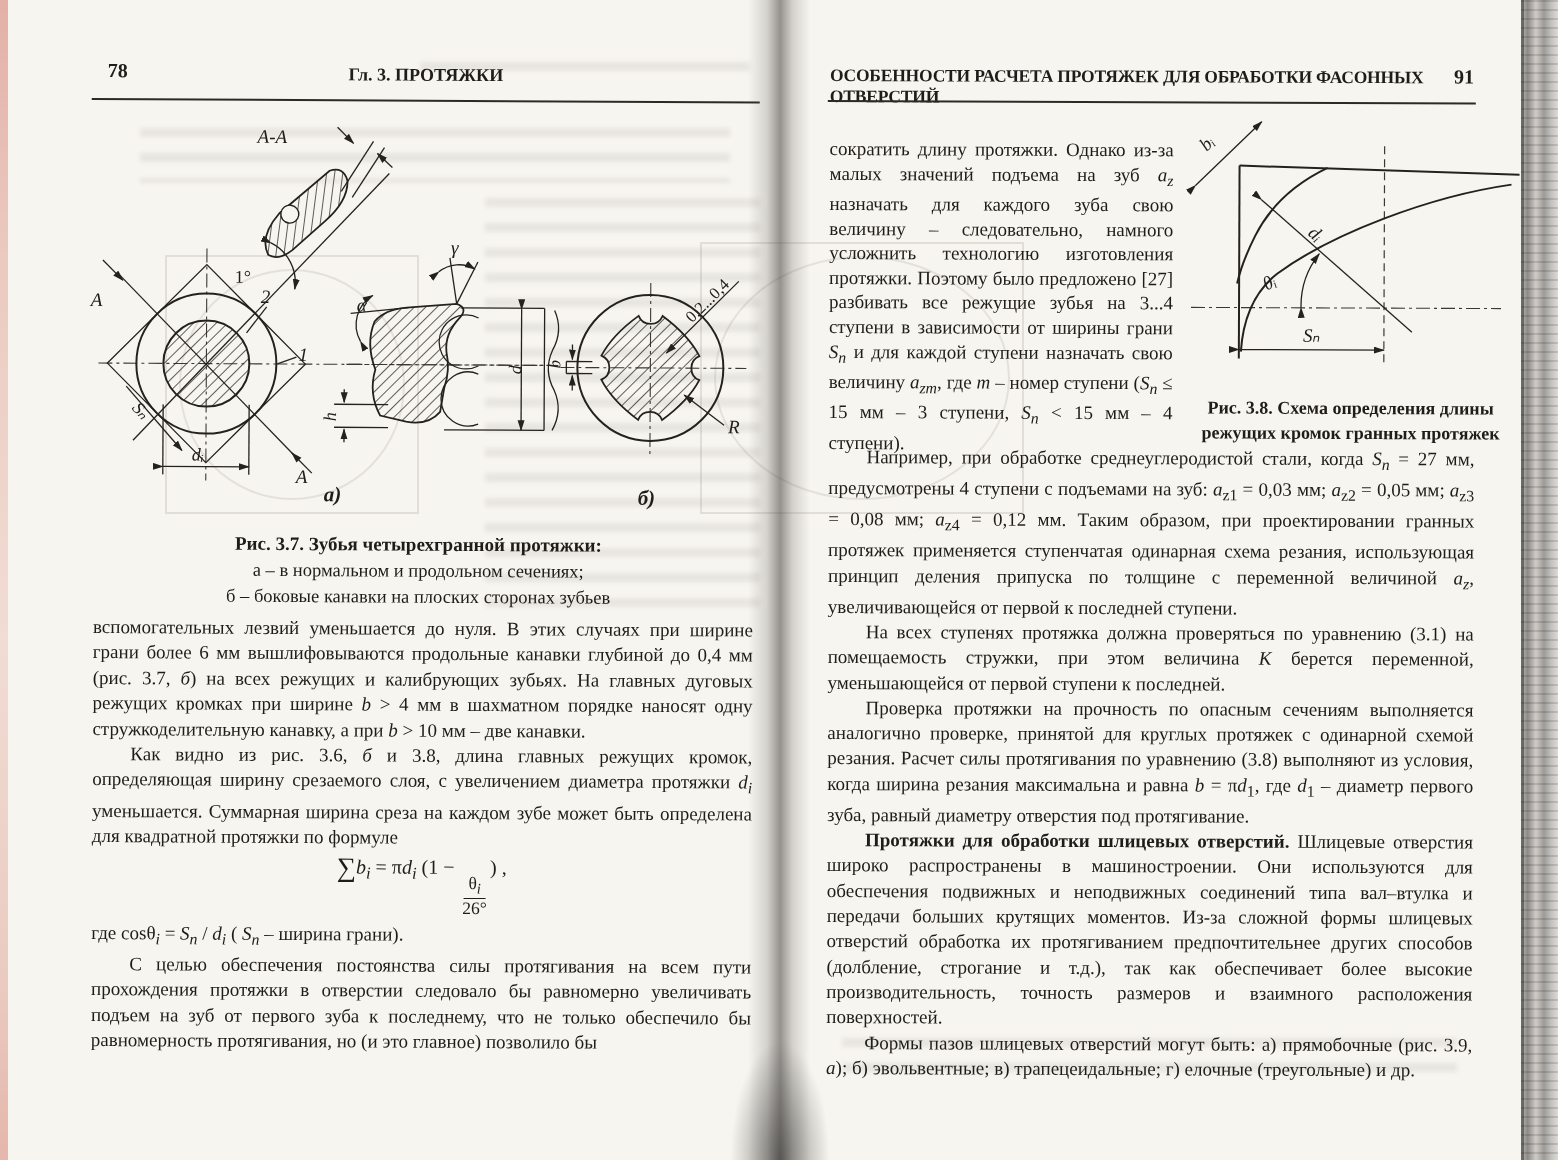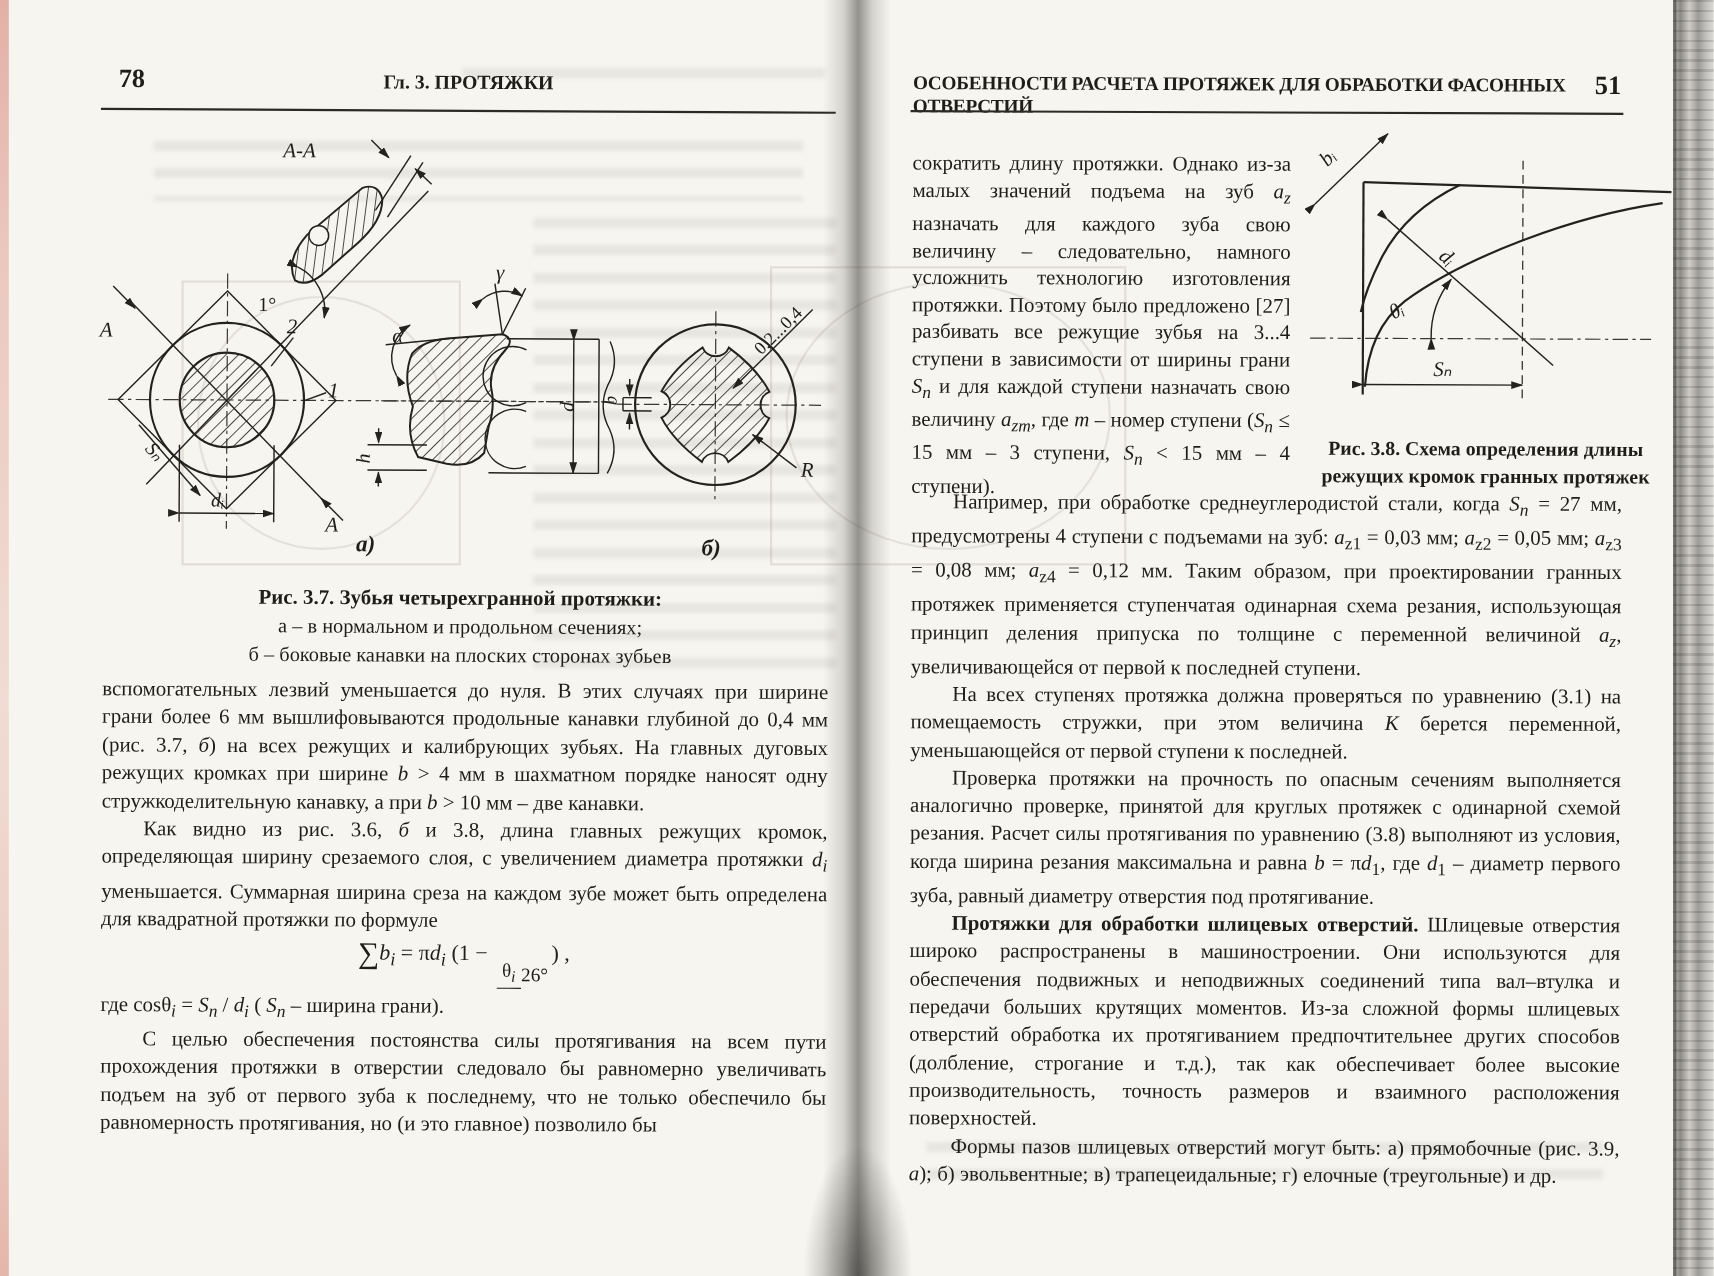--- a/index.html
+++ b/index.html
@@ -23,21 +23,21 @@
   .bleed{position:absolute;filter:blur(2px);opacity:.75;
     background:repeating-linear-gradient(to bottom,rgba(112,106,94,.15) 0 9px,rgba(0,0,0,0) 9px 25px);}
   .ghost-box{position:absolute;border:2px solid rgba(118,112,100,.17);}
   .ghost-box .ghost-circle{position:absolute;inset:12px;border:2px solid rgba(118,112,100,.15);border-radius:50%;}
 
   
   .page{position:absolute;}
   #left-page{left:92px;top:52px;width:668px;height:1080px;transform:rotate(.3deg);transform-origin:top left;}
   #right-page{left:828px;top:52px;width:650px;height:1080px;transform:rotate(.22deg);transform-origin:top left;}
 
-  .pg-num{position:absolute;font-weight:bold;font-size:24px;}
+  .pg-num{position:absolute;font-weight:bold;font-size:20px;}
   .run-title{position:absolute;font-weight:bold;}
   .head-rule{position:absolute;left:0;right:0;border-top:2.5px solid #2b2a27;}
 
   #lp-num{left:16px;top:7px;}
   #lp-title{left:0;right:0;top:11px;text-align:center;font-size:18px;}
   #lp-rule{top:46px;}
   #rp-title{left:2px;top:13px;font-size:17.5px;letter-spacing:-.2px;}
   #rp-num{right:4px;top:11px;}
   #rp-rule{top:48px;width:648px;}
 
@@ -45,21 +45,21 @@
   #fig37{position:absolute;left:-2px;top:58px;}
   #fig37-caption{position:absolute;left:0;right:10px;top:478px;text-align:center;line-height:26px;}
   #fig37-caption .cap-title{font-weight:bold;font-size:19px;}
   #fig37-caption .cap-line{font-size:18.5px;}
 
   .lp-body{position:absolute;top:562px;left:4px;width:660px;font-size:19px;line-height:25.4px;text-align:justify;}
   .lp-body p,.rp-body p{margin:0;}
   .indent{text-indent:38px;}
   .formula{text-align:center;font-size:20px;margin:5px 0 4px 0;}
   .formula .sum{font-size:27px;vertical-align:-3px;}
-  .frac{display:inline-flex;flex-direction:row;align-items:center;vertical-align:-15px;margin:0 3px;line-height:1.08;font-size:17.5px;}
+  .frac{display:inline-flex;flex-direction:column;align-items:center;vertical-align:-15px;margin:0 3px;line-height:1.08;font-size:17.5px;}
   .frac>span:first-child{border-bottom:1.6px solid #1f1d1a;padding:0 5px;}
 
   
   .rp-col{position:absolute;top:66px;left:2px;width:344px;font-size:19px;line-height:24.6px;text-align:justify;}
   #fig38{position:absolute;left:352px;top:50px;overflow:visible;}
   #fig38-caption{position:absolute;left:348px;top:342px;width:352px;text-align:center;font-weight:bold;font-size:18px;line-height:25px;}
   .rp-body{position:absolute;top:392px;left:2px;width:646px;font-size:19px;line-height:25.3px;text-align:justify;}
 
   
   svg text{font-family:"Liberation Serif","DejaVu Sans",serif;fill:#1f1d1a;}
@@ -208,21 +208,21 @@
             <span>θ<sub><i>i</i></sub></span>
             <span>26°</span>
           </span>) ,</div>
       <p>где cosθ<sub><i>i</i></sub> = <i>S<sub>n</sub></i> / <i>d<sub>i</sub></i> ( <i>S<sub>n</sub></i> – ширина грани).</p>
       <p class="indent">С целью обеспечения постоянства силы протягивания на всем пути прохождения протяжки в отверстии следовало бы равномерно увеличивать подъем на зуб от первого зуба к последнему, что не только обеспечило бы равномерность протягивания, но (и это главное) позволило бы</p>
     </div>
   </div>
 
   <div id="right-page" class="page">
     <div id="rp-title" class="run-title">ОСОБЕННОСТИ РАСЧЕТА ПРОТЯЖЕК ДЛЯ ОБРАБОТКИ ФАСОННЫХ ОТВЕРСТИЙ</div>
-    <div id="rp-num" class="pg-num">51</div>
+    <div id="rp-num" class="pg-num">91</div>
     <div id="rp-rule" class="head-rule"></div>
 
     <div class="rp-col">
       <p>сократить длину протяжки. Однако из-за малых значений подъема на зуб <i>a<sub>z</sub></i> назначать для каждого зуба свою величину – следовательно, намного усложнить технологию изготовления протяжки. Поэтому было предложено [27] разбивать все режущие зубья на 3...4 ступени в зависимости от ширины грани <i>S<sub>n</sub></i> и для каждой ступени назначать свою величину <i>a<sub>zm</sub></i>, где <i>m</i> – номер ступени (<i>S<sub>n</sub></i> ≤ 15 мм – 3 ступени, <i>S<sub>n</sub></i> &lt; 15 мм – 4 ступени).</p>
     </div>
 
     <svg id="fig38" width="345" height="300" viewBox="0 0 345 300">
       <defs>
         <marker id="ar2" markerWidth="11" markerHeight="8" refX="10" refY="3.5" orient="auto" markerUnits="userSpaceOnUse">
           <path d="M0,0 L11,3.5 L0,7 z" fill="#24221f"></path>

